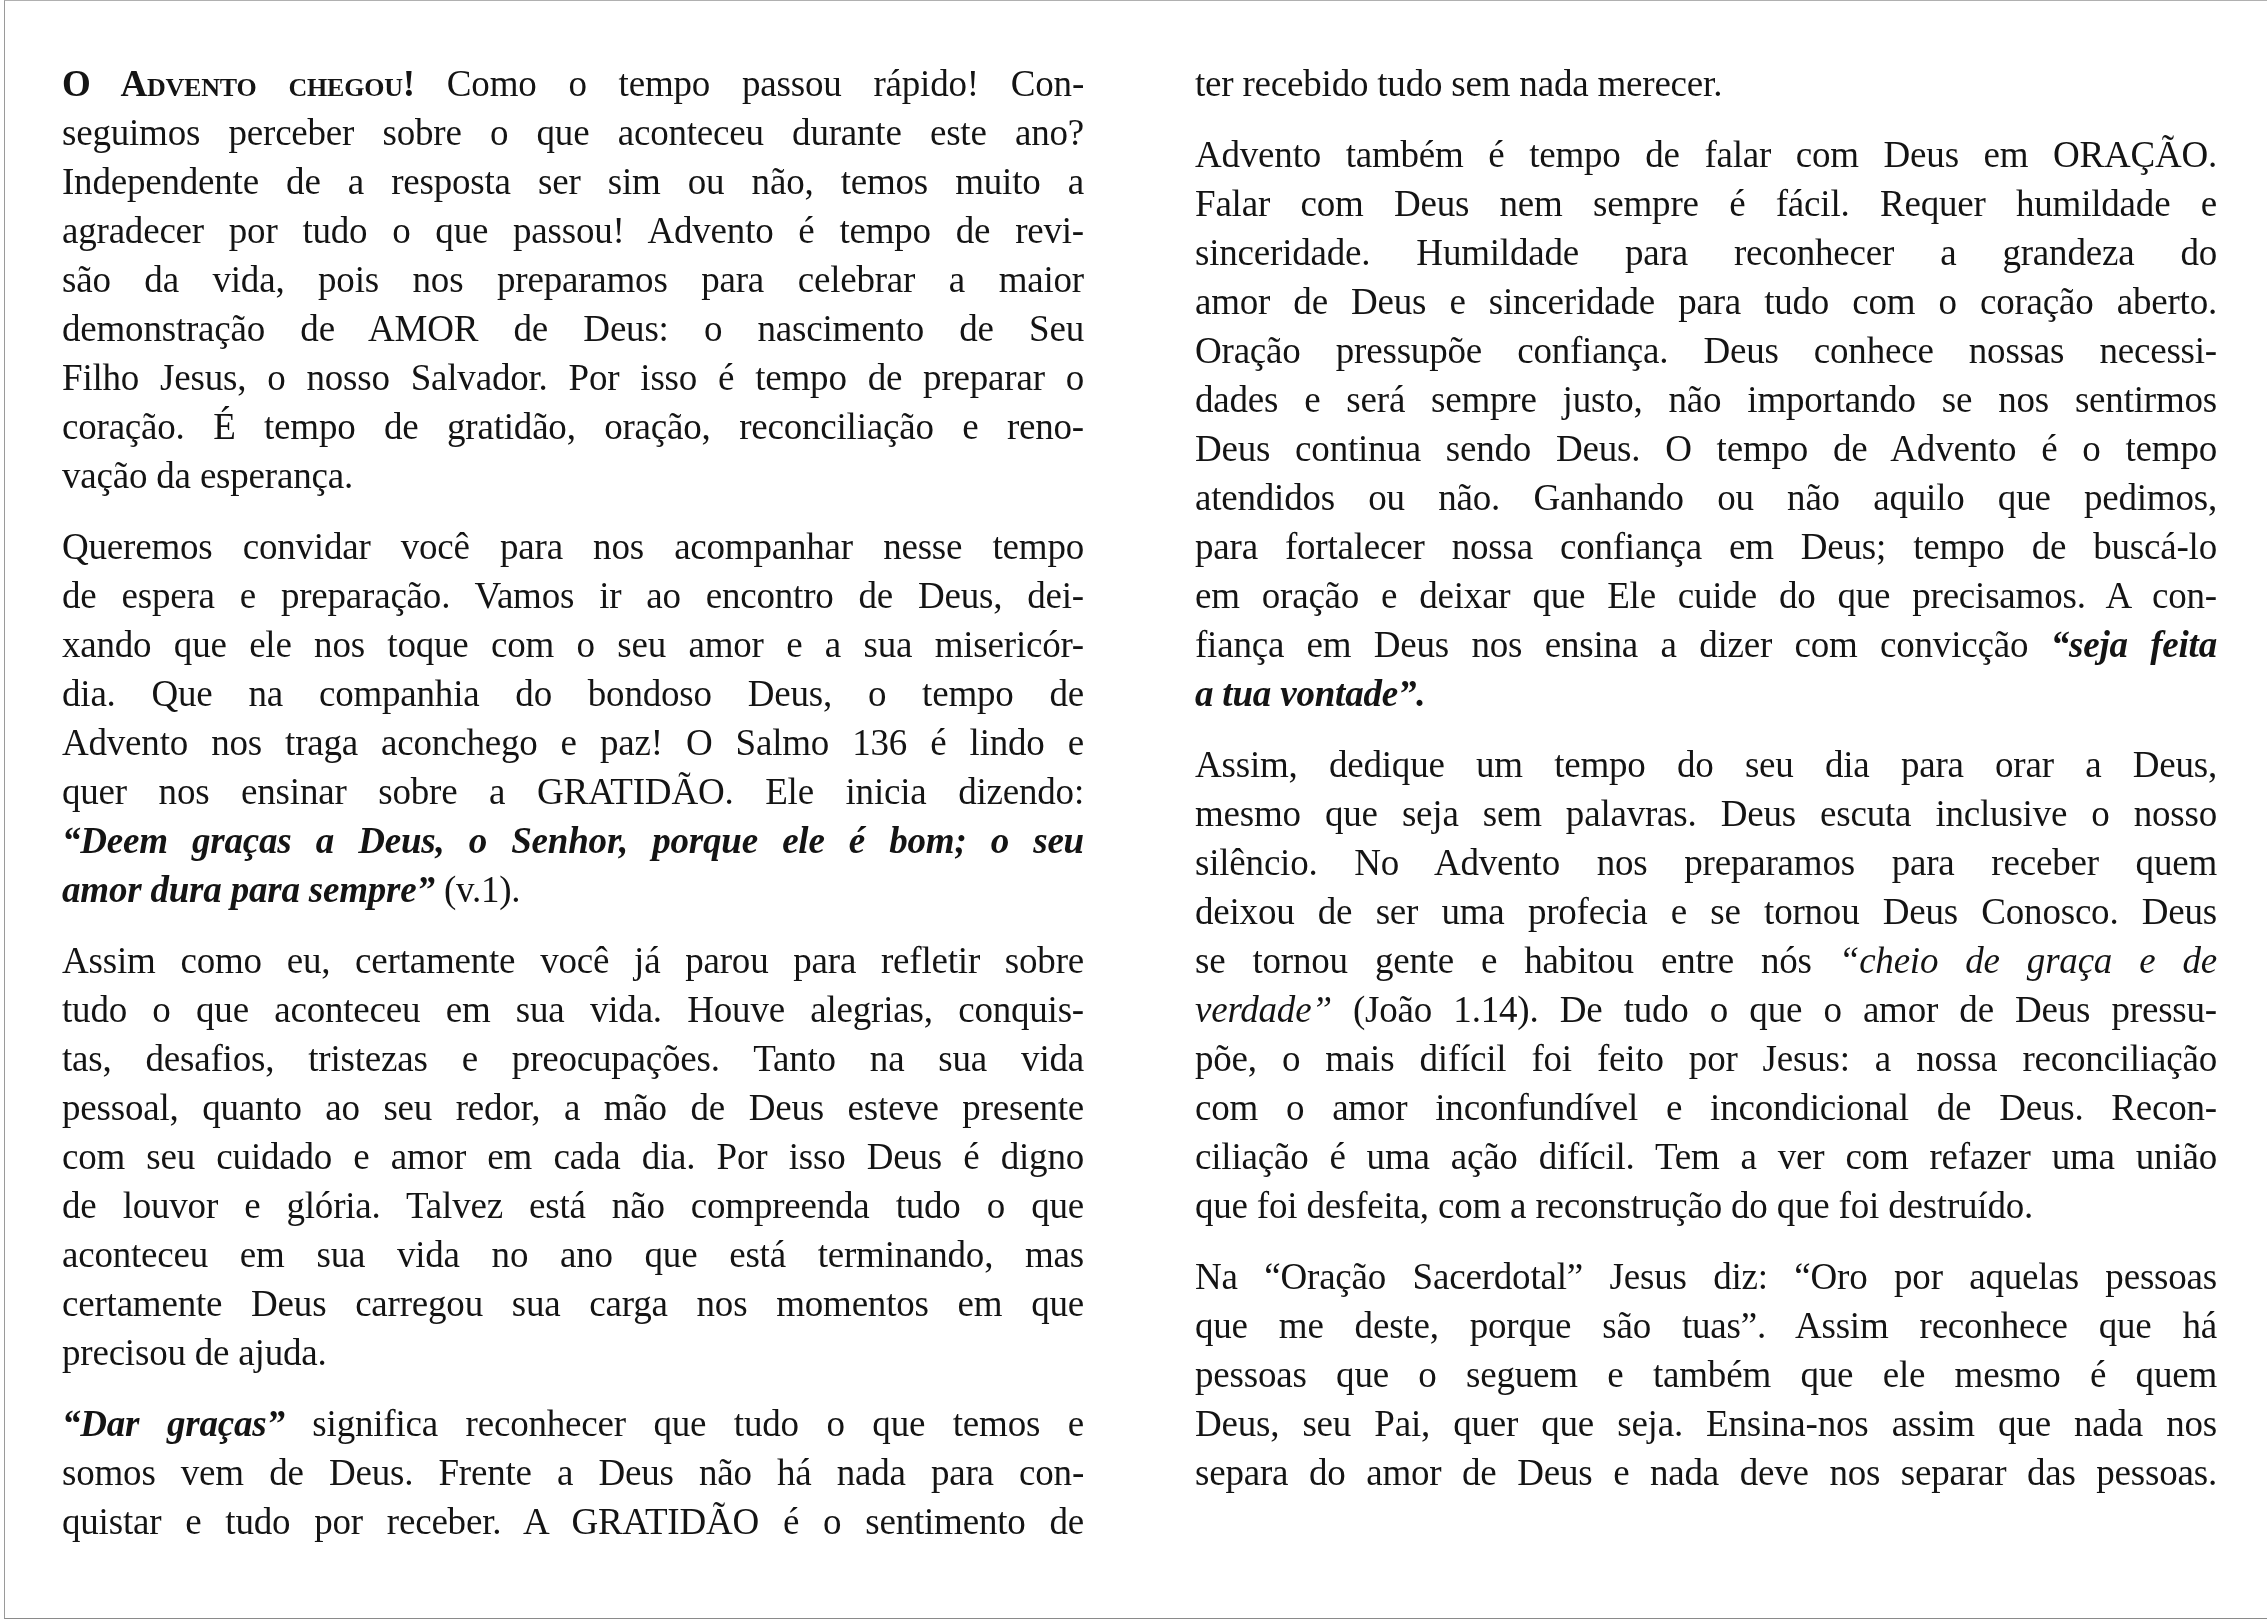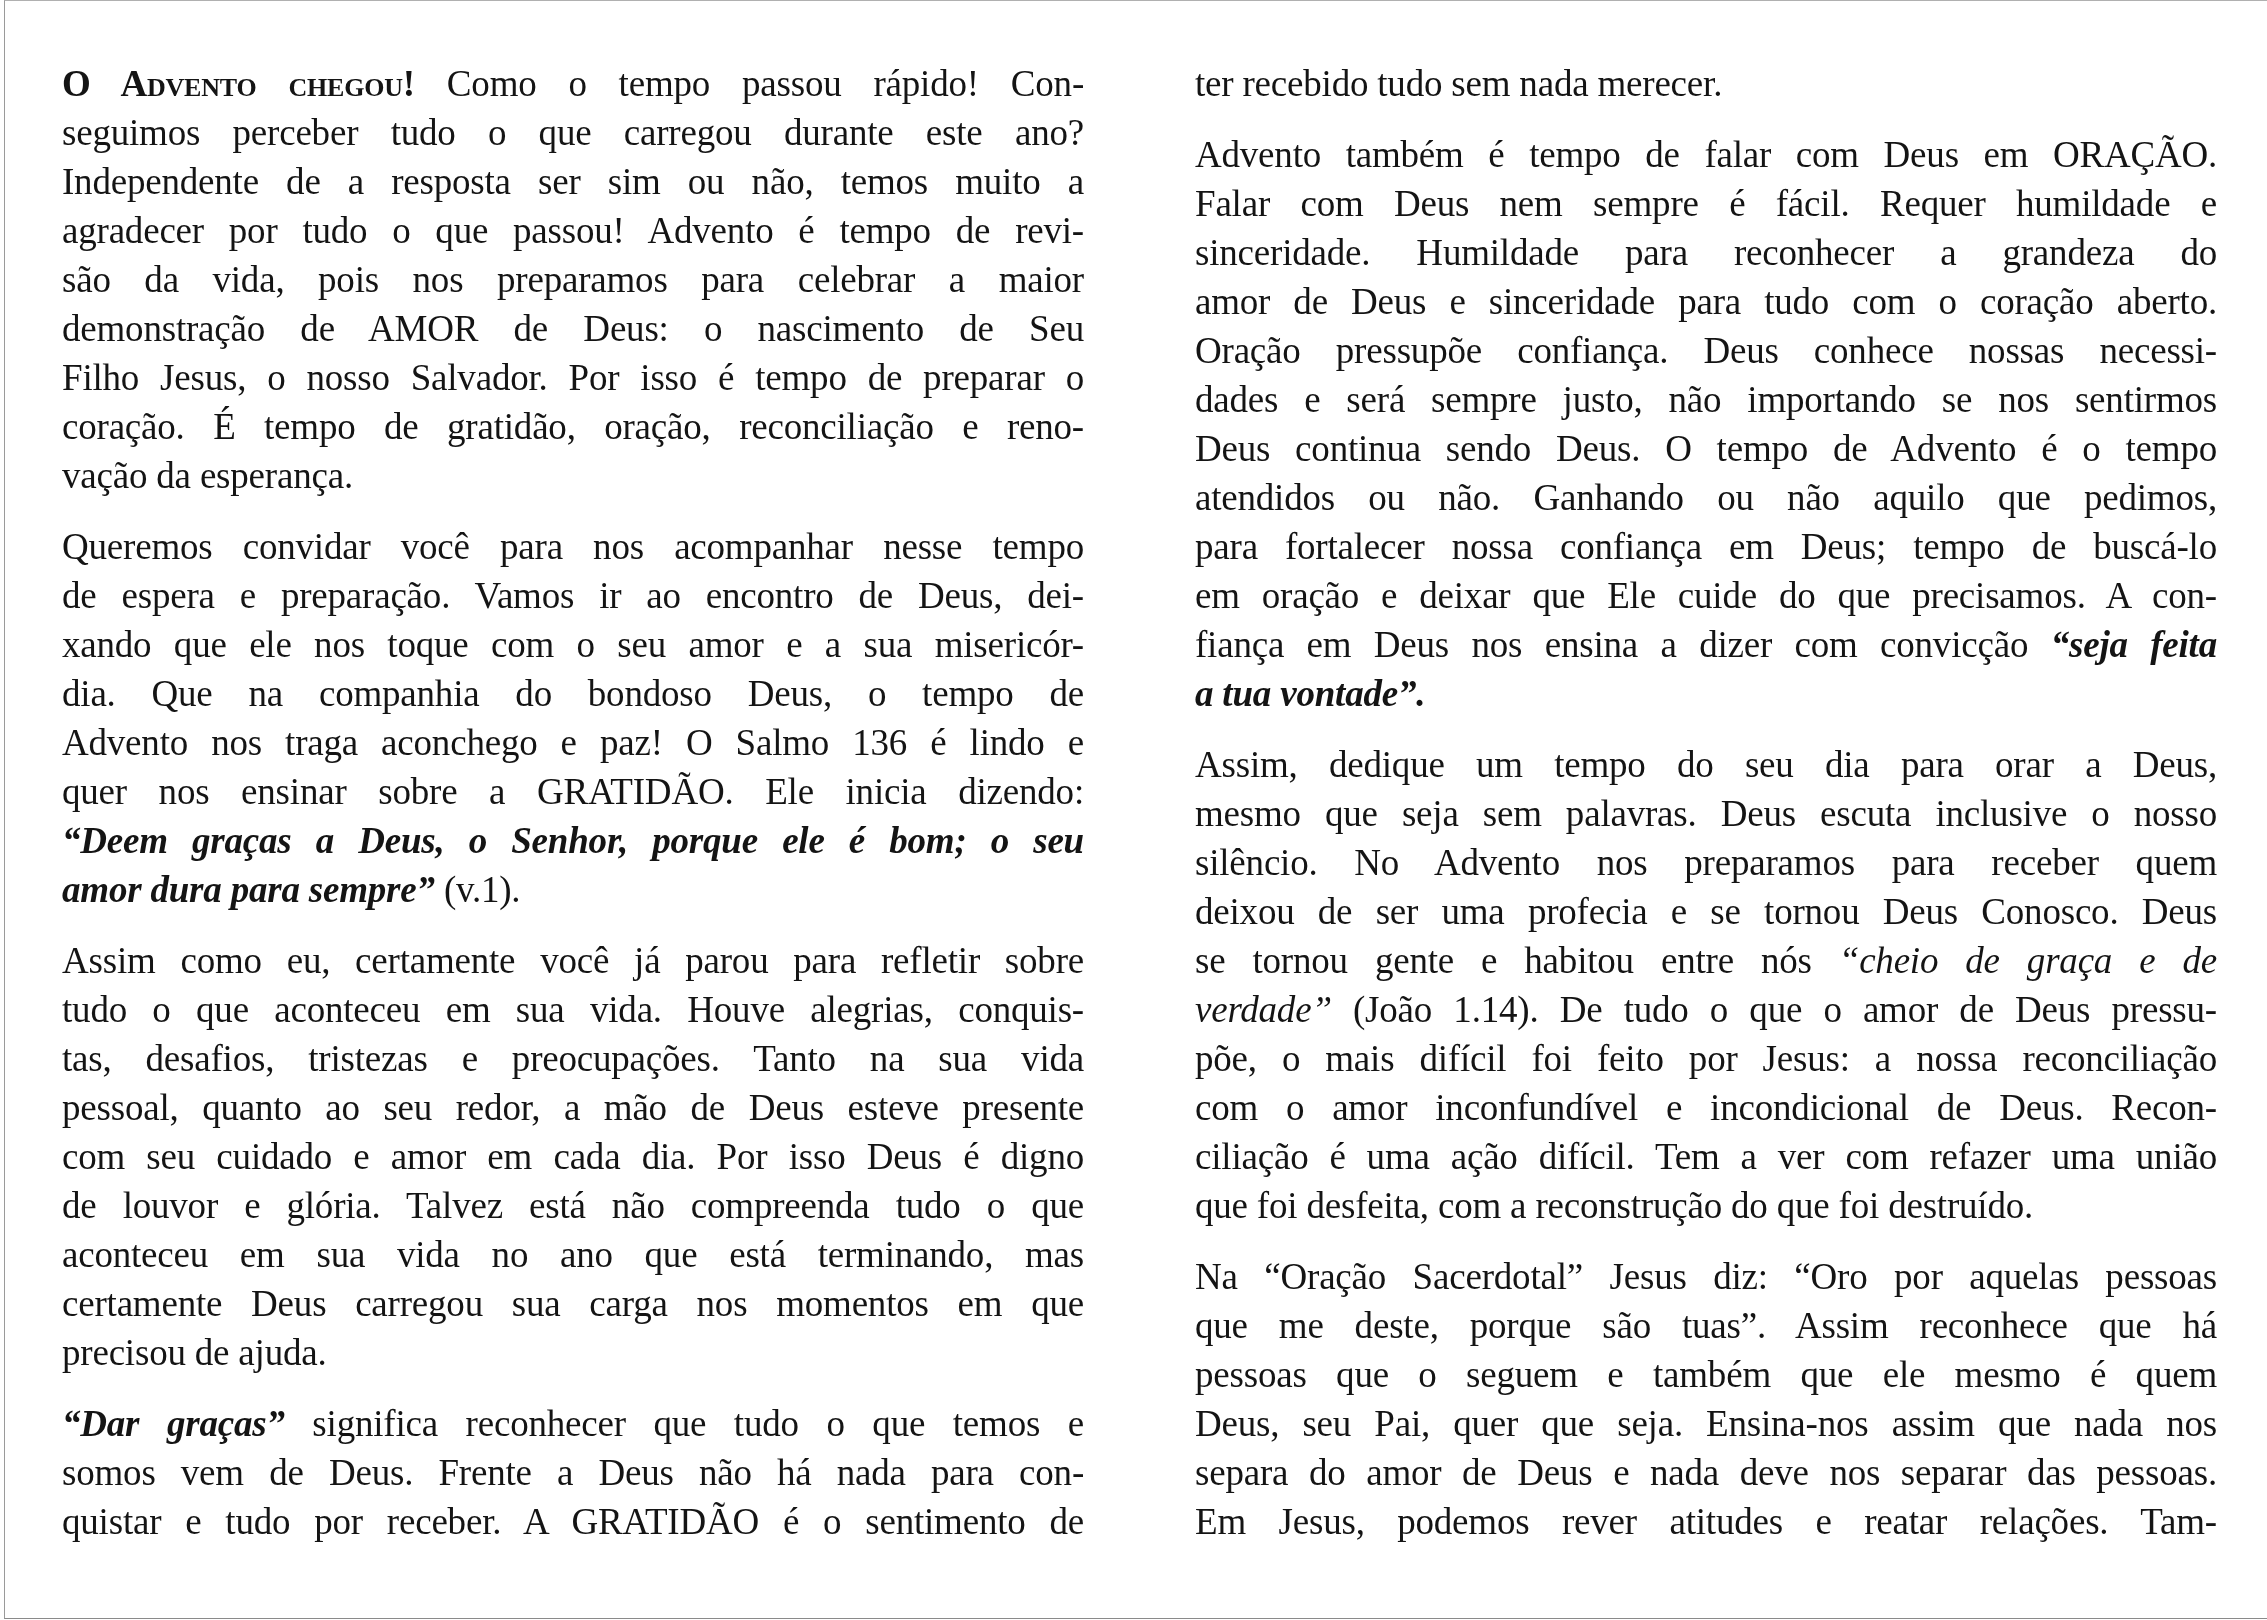--- a/index.html
+++ b/index.html
@@ -28,21 +28,21 @@
   .bi { font-weight: bold; font-style: italic; }
   .it { font-style: italic; }
 </style>
 </head>
 <body>
 
 <div class="page">
   <div class="col col-left">
       <div class="para">
         <span class="line"><span class="sc">O Advento chegou!</span><span> Como o tempo passou rápido! Con-</span></span>
-        <span class="line"><span>seguimos perceber tudo o que carregou durante este ano?</span></span>
+        <span class="line"><span>seguimos perceber sobre o que aconteceu durante este ano?</span></span>
         <span class="line"><span>Independente de a resposta ser sim ou não, temos muito a</span></span>
         <span class="line"><span>agradecer por tudo o que passou! Advento é tempo de revi-</span></span>
         <span class="line"><span>são da vida, pois nos preparamos para celebrar a maior</span></span>
         <span class="line"><span>demonstração de AMOR de Deus: o nascimento de Seu</span></span>
         <span class="line"><span>Filho Jesus, o nosso Salvador. Por isso é tempo de preparar o</span></span>
         <span class="line"><span>coração. É tempo de gratidão, oração, reconciliação e reno-</span></span>
         <span class="line last"><span>vação da esperança.</span></span>
       </div>
       <div class="para">
         <span class="line"><span>Queremos convidar você para nos acompanhar nesse tempo</span></span>
@@ -100,17 +100,16 @@
         <span class="line"><span>com o amor inconfundível e incondicional de Deus. Recon-</span></span>
         <span class="line"><span>ciliação é uma ação difícil. Tem a ver com refazer uma união</span></span>
         <span class="line last"><span>que foi desfeita, com a reconstrução do que foi destruído.</span></span>
       </div>
       <div class="para">
         <span class="line"><span>Na “Oração Sacerdotal” Jesus diz: “Oro por aquelas pessoas</span></span>
         <span class="line"><span>que me deste, porque são tuas”. Assim reconhece que há</span></span>
         <span class="line"><span>pessoas que o seguem e também que ele mesmo é quem</span></span>
         <span class="line"><span>Deus, seu Pai, quer que seja. Ensina-nos assim que nada nos</span></span>
         <span class="line"><span>separa do amor de Deus e nada deve nos separar das pessoas.</span></span>
-        <span class="line"><span>Em Jesus, podemos rever atitudes e reatar relações. Tam-</span></span>
       </div>
     </div>
 </div>
 
 
 </body></html>

